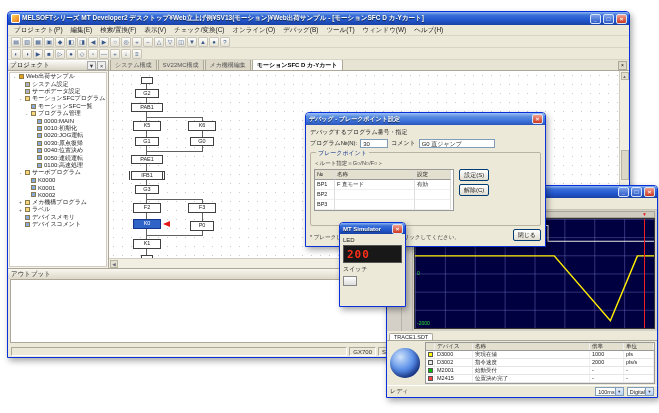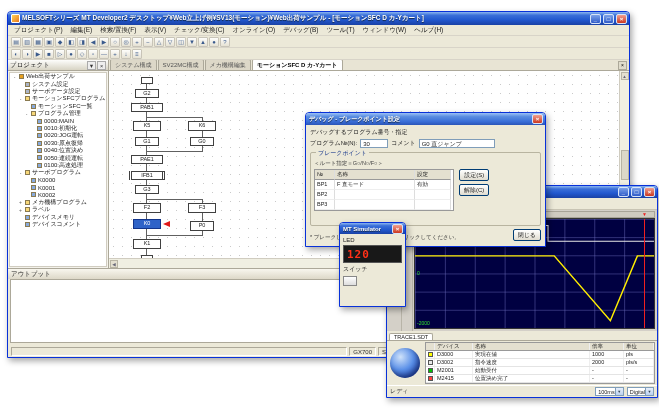--- a/index.html
+++ b/index.html
@@ -595,19 +595,19 @@
     </div>
   </div>
 
   <div id="sim" class="win">
     <div class="titlebar">
       <span class="ttext">MT Simulator</span>
       <span class="wbtn close">×</span>
     </div>
     <div class="sim-body">
       <span>LED</span>
-      <div class="led">120</div>
+      <div class="led">200</div>
       <span>スイッチ</span>
       <span class="sim-btn"></span>
     </div>
   </div>
 
 </div>
 
 </body></html>

